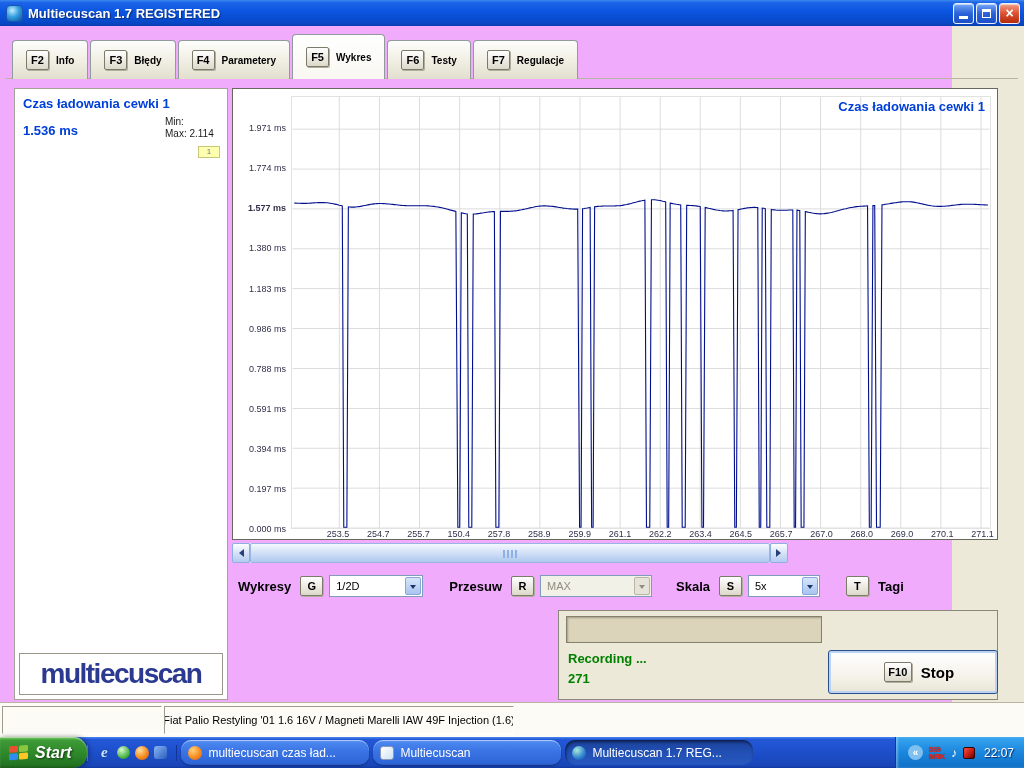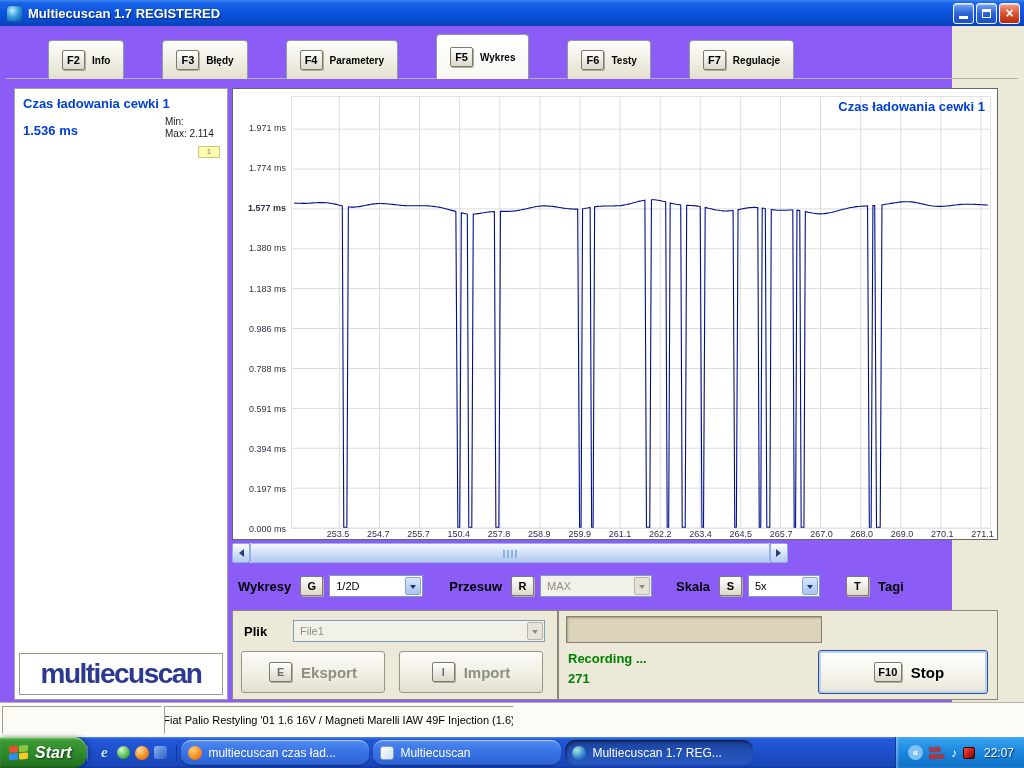--- a/index.html
+++ b/index.html
@@ -1,37 +1,37 @@
 <!DOCTYPE html>
 <html><head>
 <meta charset="utf-8">
 <style>
   *{margin:0;padding:0;box-sizing:border-box;}
   html,body{width:1024px;height:768px;overflow:hidden;background:#ece9d8;font-family:"Liberation Sans",sans-serif;}
-  #screen{position:relative;width:952px;height:768px;background:#8b5cf6;}
+  #screen{position:relative;width:952px;height:768px;background:#f0abfc;}
 
   
   .titlebar{position:absolute;left:0;top:0;width:1024px;height:26px;display:flex;align-items:center;padding:0 4px;
     background:linear-gradient(180deg,#3c8af0 0%,#1c64e8 10%,#0b55e0 45%,#0747c6 88%,#0a3eb0 100%);}
   .app-icon{width:17px;height:17px;flex:none;border-radius:4px;margin:0 5px 0 2px;border:1px solid #1d54b0;
     background:radial-gradient(circle at 35% 30%,#c4ecff,#36a0e0 45%,#0a4f9e);}
   .title-text{color:#fff;font-weight:bold;font-size:13px;text-shadow:1px 1px 1px #0a2d7e;flex:1;}
   .win-btn{width:21px;height:21px;margin-left:2px;border:1px solid #e8f0fc;border-radius:3px;display:flex;align-items:center;justify-content:center;
     background:linear-gradient(180deg,#74a6f6,#2a62d8 50%,#1b4fc8);box-shadow:inset 0 1px 1px rgba(255,255,255,.6);}
   .win-btn.close{background:linear-gradient(180deg,#f0a088,#dd5130 50%,#b32a0a);}
   .g-min{width:9px;height:3px;background:#fff;margin-top:9px;}
   .g-max{width:9px;height:9px;border:1px solid #fff;border-top:3px solid #fff;}
   .g-close{color:#fff;font-size:14px;font-weight:bold;line-height:1;}
 
   
   .tabline{position:absolute;left:6px;top:78px;width:1012px;border-top:1px solid #b8b4a4;z-index:1;}
   .tabbar{position:absolute;left:12px;top:34px;height:45px;display:flex;align-items:flex-end;z-index:2;}
   .tab{display:flex;align-items:center;gap:7px;height:39px;padding:0 13px;margin-right:2px;cursor:default;
     border:1px solid #919b9c;border-bottom:none;border-radius:4px 4px 0 0;
-    background:linear-gradient(180deg,#fdfdfc,#f0eee2 55%,#e2dfcf);margin-left:36px;}
+    background:linear-gradient(180deg,#fdfdfc,#f0eee2 55%,#e2dfcf);}
   .tab.active{height:45px;background:linear-gradient(180deg,#ffffff,#f8f7f1);}
   .tab-label{font-size:10px;font-weight:bold;color:#000;}
   .keycap{display:inline-flex;align-items:center;justify-content:center;min-width:23px;height:20px;padding:0 3px;flex:none;
     border:1px solid #7c7b6a;border-radius:2px;background:linear-gradient(180deg,#ffffff,#dcd8ca);
     font-size:11px;font-weight:bold;color:#000;box-shadow:1px 1px 0 #b2ae9e;}
 
   
   .sidebar{position:absolute;left:14px;top:88px;width:214px;height:612px;background:#fff;border:1px solid #a5a294;}
   .param-name{position:absolute;left:8px;top:7px;font-size:13px;font-weight:bold;color:#0040d8;}
   .param-value{position:absolute;left:8px;top:34px;font-size:13px;font-weight:bold;color:#0040d8;}
@@ -86,21 +86,21 @@
     background:linear-gradient(180deg,#fcfbf7,#efede1 65%,#e2dfd0);}
   .btn-label{font-size:15px;font-weight:bold;color:#000;}
   .xp-btn.disabled .btn-label{color:#8f8e82;}
   .xp-btn.disabled .keycap{color:#6e6d62;}
   .eksport-btn{left:8px;top:40px;width:144px;height:42px;}
   .import-btn{left:166px;top:40px;width:144px;height:42px;}
   .rec-field{position:absolute;left:7px;top:5px;width:256px;height:27px;background:#dcd4ba;border:1px solid #84826f;
     box-shadow:inset 1px 1px 2px rgba(60,55,30,.35);}
   .rec-status{position:absolute;left:9px;top:40px;font-size:13px;font-weight:bold;color:#008000;}
   .rec-counter{position:absolute;left:9px;top:60px;font-size:13px;font-weight:bold;color:#008000;}
-  .stop-btn{left:259px;top:39px;width:170px;height:44px;border:1px solid #2a4d8c;
+  .stop-btn{left:269px;top:39px;width:170px;height:44px;border:1px solid #2a4d8c;
     box-shadow:inset 0 0 0 2px #bcd2f2;background:linear-gradient(180deg,#ffffff,#f4f2e8 65%,#e8e5d6);padding-left:12px;}
 
   
   .statusbar{position:absolute;left:0;top:702px;width:1024px;height:35px;background:#fcfbf6;border-top:1px solid #b8b5a6;
     display:flex;align-items:stretch;padding:3px 2px;}
   .status-cell{border:1px solid;border-color:#9d9b8d #ffffff #ffffff #9d9b8d;margin-right:2px;}
   .cell-1{width:160px;}
   .cell-2{width:350px;display:flex;align-items:center;justify-content:center;font-size:11px;color:#000;white-space:nowrap;overflow:hidden;}
 
   
@@ -292,35 +292,20 @@
     <span class="ctl-label" style="margin-left:24px">Skala</span>
     <span class="keycap" style="margin-left:9px">S</span>
     <div class="combo" style="margin-left:6px;width:72px">
       <span>5x</span>
       <span class="arrow-btn"></span>
     </div>
     <span class="keycap" style="margin-left:26px">T</span>
     <span class="ctl-label" style="margin-left:9px">Tagi</span>
   </div>
 
-  <div class="box box-left">
-    <span class="plik-label">Plik</span>
-    <div class="combo disabled file-combo">
-      <span>File1</span>
-      <span class="arrow-btn"></span>
-    </div>
-    <div class="xp-btn disabled eksport-btn">
-      <span class="keycap">E</span>
-      <span class="btn-label">Eksport</span>
-    </div>
-    <div class="xp-btn disabled import-btn">
-      <span class="keycap">I</span>
-      <span class="btn-label">Import</span>
-    </div>
-  </div>
 
   <div class="box box-right">
     <div class="rec-field"></div>
     <div class="rec-status">Recording ...</div>
     <div class="rec-counter">271</div>
     <div class="xp-btn stop-btn">
       <span class="keycap" style="min-width:28px">F10</span>
       <span class="btn-label">Stop</span>
     </div>
   </div>

